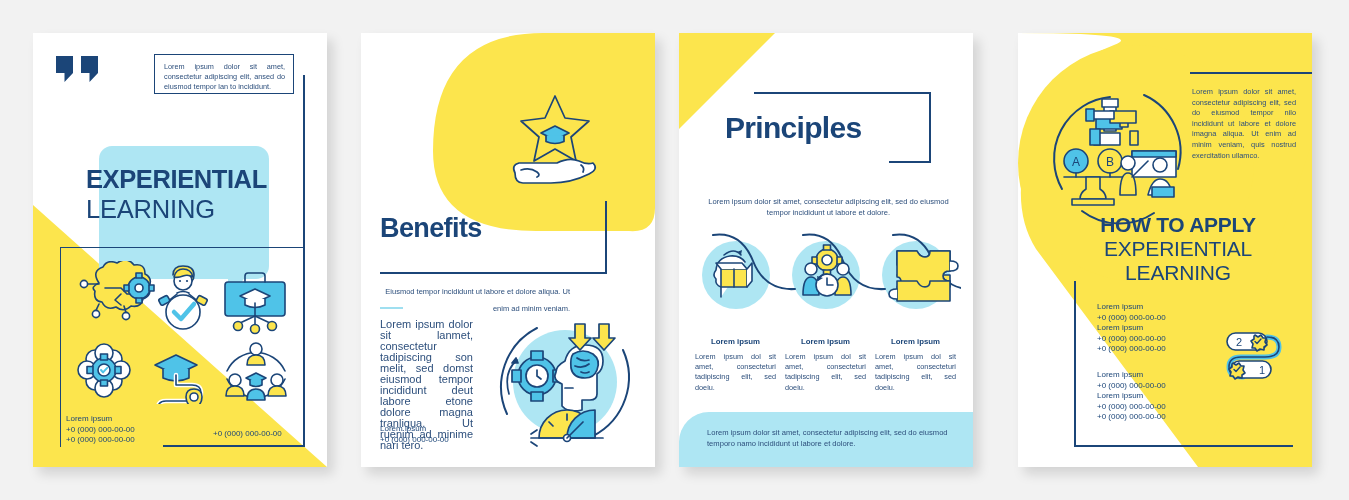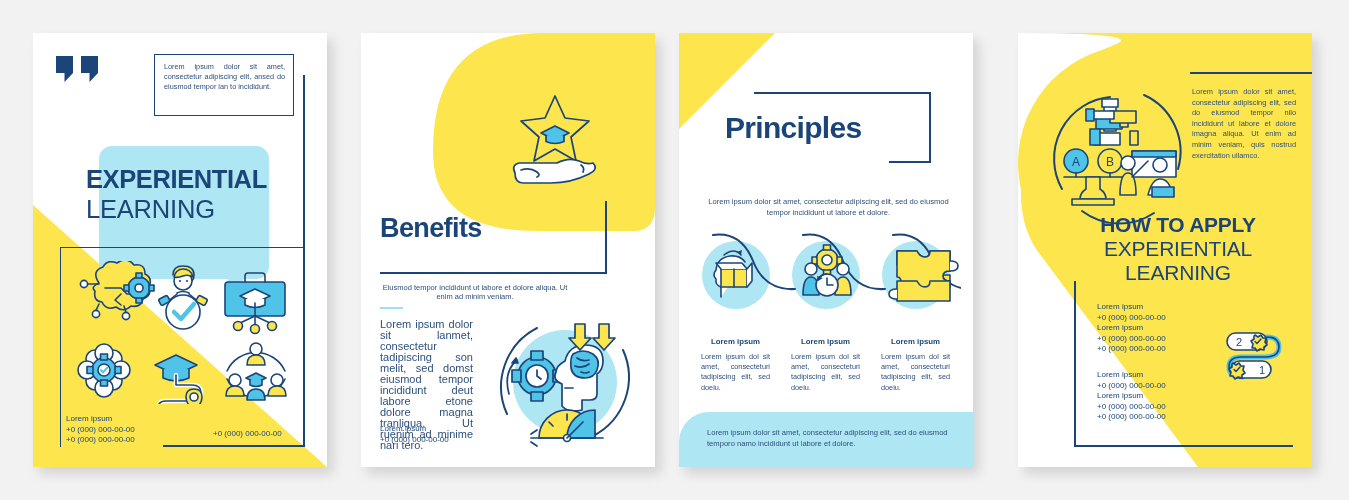--- a/index.html
+++ b/index.html
@@ -24,21 +24,21 @@
   .clip{position:absolute;inset:0;overflow:hidden;}
   .svgfull{position:absolute;left:0;top:0;width:294px;height:434px;}
   .body-text{
     color:#2d4f7c;font-size:7.4px;line-height:10.3px;
     text-align:justify;
   }
 
   
   #p1-quote{position:absolute;left:22px;top:22px;width:46px;height:28px;}
   #p1-topbox{
-    position:absolute;left:121px;top:21px;width:140px;height:62px;
+    position:absolute;left:121px;top:21px;width:140px;height:40px;
     border:1.6px solid #1b4578;box-sizing:border-box;
     padding:7px 8px 0 9px;
   }
   #p1-topbox .body-text{font-size:7.3px;line-height:10.2px;}
   #p1-bubble{
     position:absolute;left:66px;top:113px;width:170px;height:133px;
     background:#aee6f3;border-radius:13px;
   }
   #p1-bubble:after{
     content:"";position:absolute;right:24px;bottom:-24px;
@@ -68,42 +68,42 @@
   
   #p2-text1{position:absolute;left:19px;top:18px;width:70px;}
   #p2-text1 .body-text{font-size:7.4px;line-height:10.6px;}
   #p2-benefits{
     position:absolute;left:19px;top:180px;
     font-size:27px;font-weight:bold;color:#1b4578;letter-spacing:-0.6px;
   }
   #p2-frame-r{position:absolute;left:244px;top:168px;width:1.8px;height:72px;background:#1b4578;}
   #p2-frame-b{position:absolute;left:19px;top:239px;width:227px;height:1.8px;background:#1b4578;}
   #p2-lead{position:absolute;left:19px;top:250px;width:190px;}
-  #p2-lead .body-text{font-size:7.5px;line-height:9px;text-align:center;}
+  #p2-lead .body-text{font-size:7.5px;line-height:17px;text-align:right;}
   #p2-dash{position:absolute;left:19px;top:274px;width:23px;height:2.4px;background:#9fdff0;}
   #p2-text2{position:absolute;left:19px;top:286px;width:93px;}
   #p2-text2 .body-text{font-size:11px;line-height:11px;}
   #p2-contact{position:absolute;left:19px;top:391px;}
   #p2-illus{position:absolute;left:124px;top:277px;width:160px;height:148px;}
 
   
   #p3-title{
     position:absolute;left:46px;top:78px;
     font-size:30px;font-weight:bold;color:#1b4578;letter-spacing:-0.7px;
   }
   #p3-frame-t{position:absolute;left:75px;top:59px;width:177px;height:1.8px;background:#1b4578;}
   #p3-frame-r{position:absolute;left:250px;top:59px;width:1.8px;height:71px;background:#1b4578;}
   #p3-frame-b{position:absolute;left:210px;top:128px;width:42px;height:1.8px;background:#1b4578;}
   #p3-lead{position:absolute;left:21px;top:163px;width:257px;}
   #p3-lead .body-text{font-size:7.6px;line-height:11px;text-align:center;}
   #p3-row{position:absolute;left:12px;top:200px;width:270px;height:80px;}
   #p3-cols{position:absolute;left:16px;top:304px;width:262px;display:flex;gap:9px;}
   .p3-col{width:81px;}
   .p3-col h4{margin:0 0 6px 0;font-size:7.8px;font-weight:bold;color:#1b4578;text-align:center;}
-  .p3-col p{margin:6px;font-size:7.3px;line-height:10.2px;color:#2d4f7c;text-align:justify;}
+  .p3-col p{margin:0;font-size:7.3px;line-height:10.2px;color:#2d4f7c;text-align:justify;}
   #p3-banner{
     position:absolute;left:0px;top:379px;width:294px;height:55px;
     background:#aee6f3;border-top-left-radius:30px;
     padding:15px 22px 0 28px;box-sizing:border-box;
   }
   #p3-banner .body-text{font-size:7.6px;line-height:11px;text-align:left;}
 
   
   #p4-text{position:absolute;left:174px;top:54px;width:104px;}
   #p4-text .body-text{font-size:7.4px;line-height:10.6px;}

